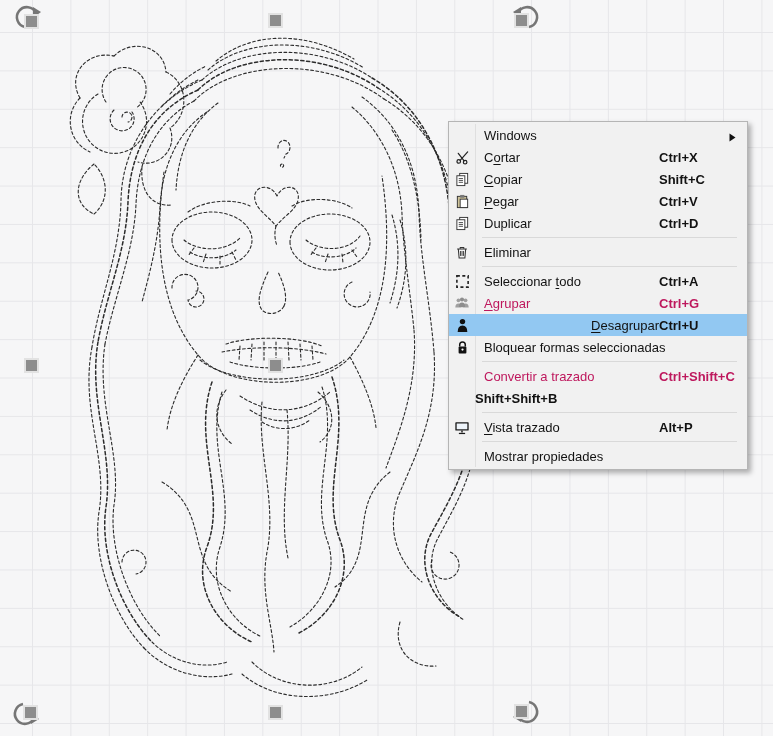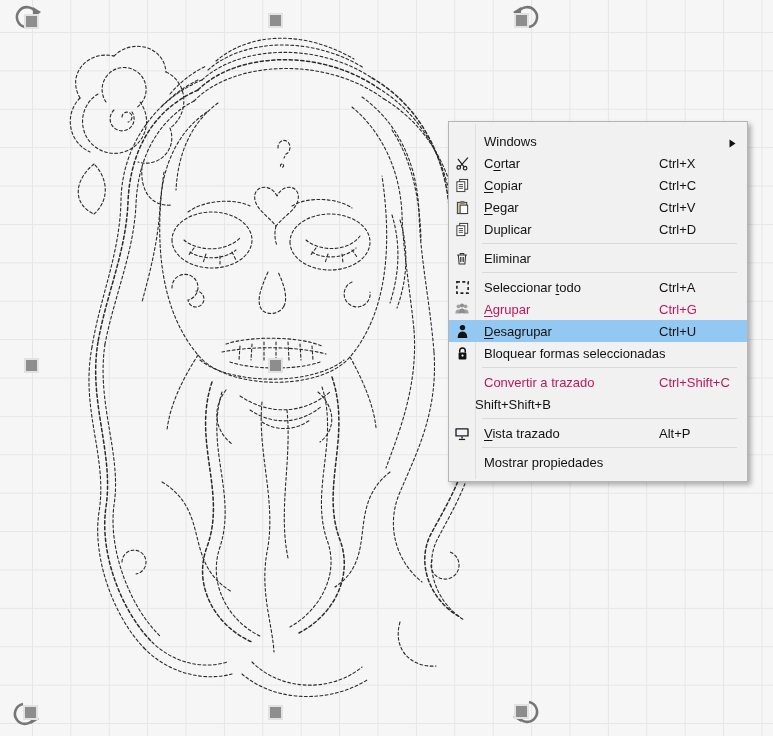--- a/index.html
+++ b/index.html
@@ -29,36 +29,36 @@
   .rot { position:absolute; width:28px; height:28px; z-index:3; }
   .rot.tr { transform:scaleX(-1); }
   .rot.bl { transform:scaleY(-1); }
   .rot.br { transform:scale(-1,-1); }
 
   
   .menu {
     position:absolute; left:448px; top:121px; width:300px; z-index:10;
     background:#f1f1f1; border:1px solid #b5b5b5;
     box-shadow:3px 3px 5px rgba(0,0,0,.30);
-    padding:8px 0;
+    padding:2px 0;
   }
   .menu::before {
     content:""; position:absolute; left:26px; top:2px; bottom:2px;
     width:1px; background:#dfdfdf; z-index:0;
   }
   .mi {
     position:relative; display:flex; align-items:center;
     height:22px; font-size:13px; color:#121212; z-index:1;
     cursor:default; white-space:nowrap;
   }
   .mi .ic { flex:0 0 26px; display:flex; align-items:center; justify-content:center; }
   .mi .lbl { margin-left:9px; min-width:175px; }
-  .mi .sc  { margin-right:8px; }
+  .mi .sc  { margin-right:8px;font-weight:bold; }
   .mi .mn  { text-decoration:underline; text-underline-offset:2px; }
-  .mi.hl   { background:#92c8f2; }
+  .mi.hl   { background:#92c8f2;text-align:right; }
   .mi.dis  { color:#be185d; }
   .sep { height:1px; background:#d9d9d9; margin:3px 10px 3px 33px; }
   .subarrow { position:absolute; right:11px; top:6px; }
 </style>
 </head>
 <body>
 
 <svg class="art" width="773" height="736" viewBox="0 0 773 736">
 
   <path class="d2" d="M198,90 C236,52 320,48 378,88"></path>
@@ -215,21 +215,21 @@
     <span class="ic">
         <svg width="15" height="15" viewBox="0 0 16 16">
           <g stroke="#333" fill="#fff" stroke-width="1">
             <rect x="5" y="1.5" width="8.5" height="10.5"></rect>
             <rect x="2" y="4" width="8.5" height="10.5"></rect>
             <path d="M4 7h4.5 M4 9h4.5 M4 11h4.5" fill="none" stroke-width="0.9"></path>
           </g>
         </svg>
       </span>
     <span class="lbl"><span></span><span class="mn">C</span><span>opiar</span></span>
-    <span class="sc">Ctrl+C</span>
+    <span class="sc">Shift+C</span>
   </div>
 
   <div class="mi">
     <span class="ic">
         <svg width="15" height="15" viewBox="0 0 16 16">
           <g stroke="#333" stroke-width="1">
             <rect x="2.5" y="2.5" width="10" height="12" fill="#cfc49a"></rect>
             <rect x="5.5" y="1" width="4.5" height="3" fill="#777" stroke="none"></rect>
             <rect x="5.5" y="5.5" width="8" height="9" fill="#fff"></rect>
           </g>

